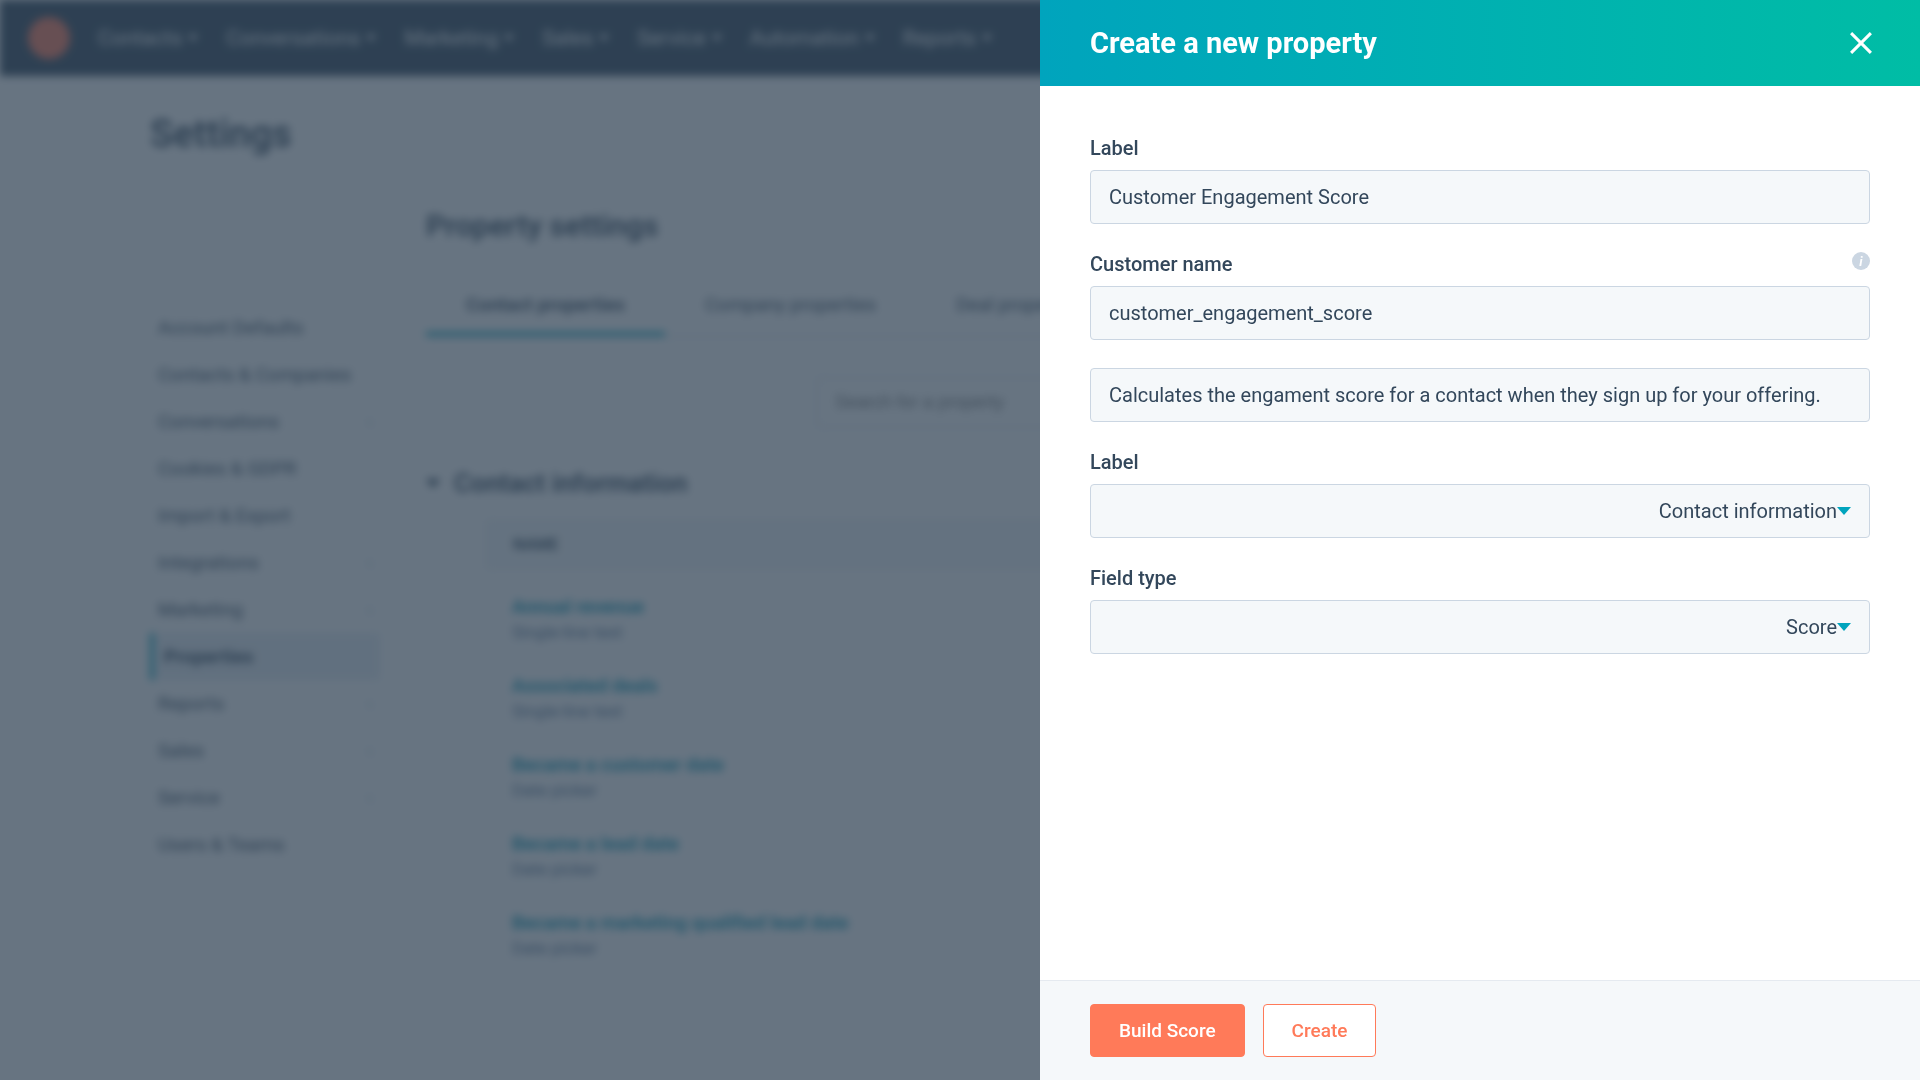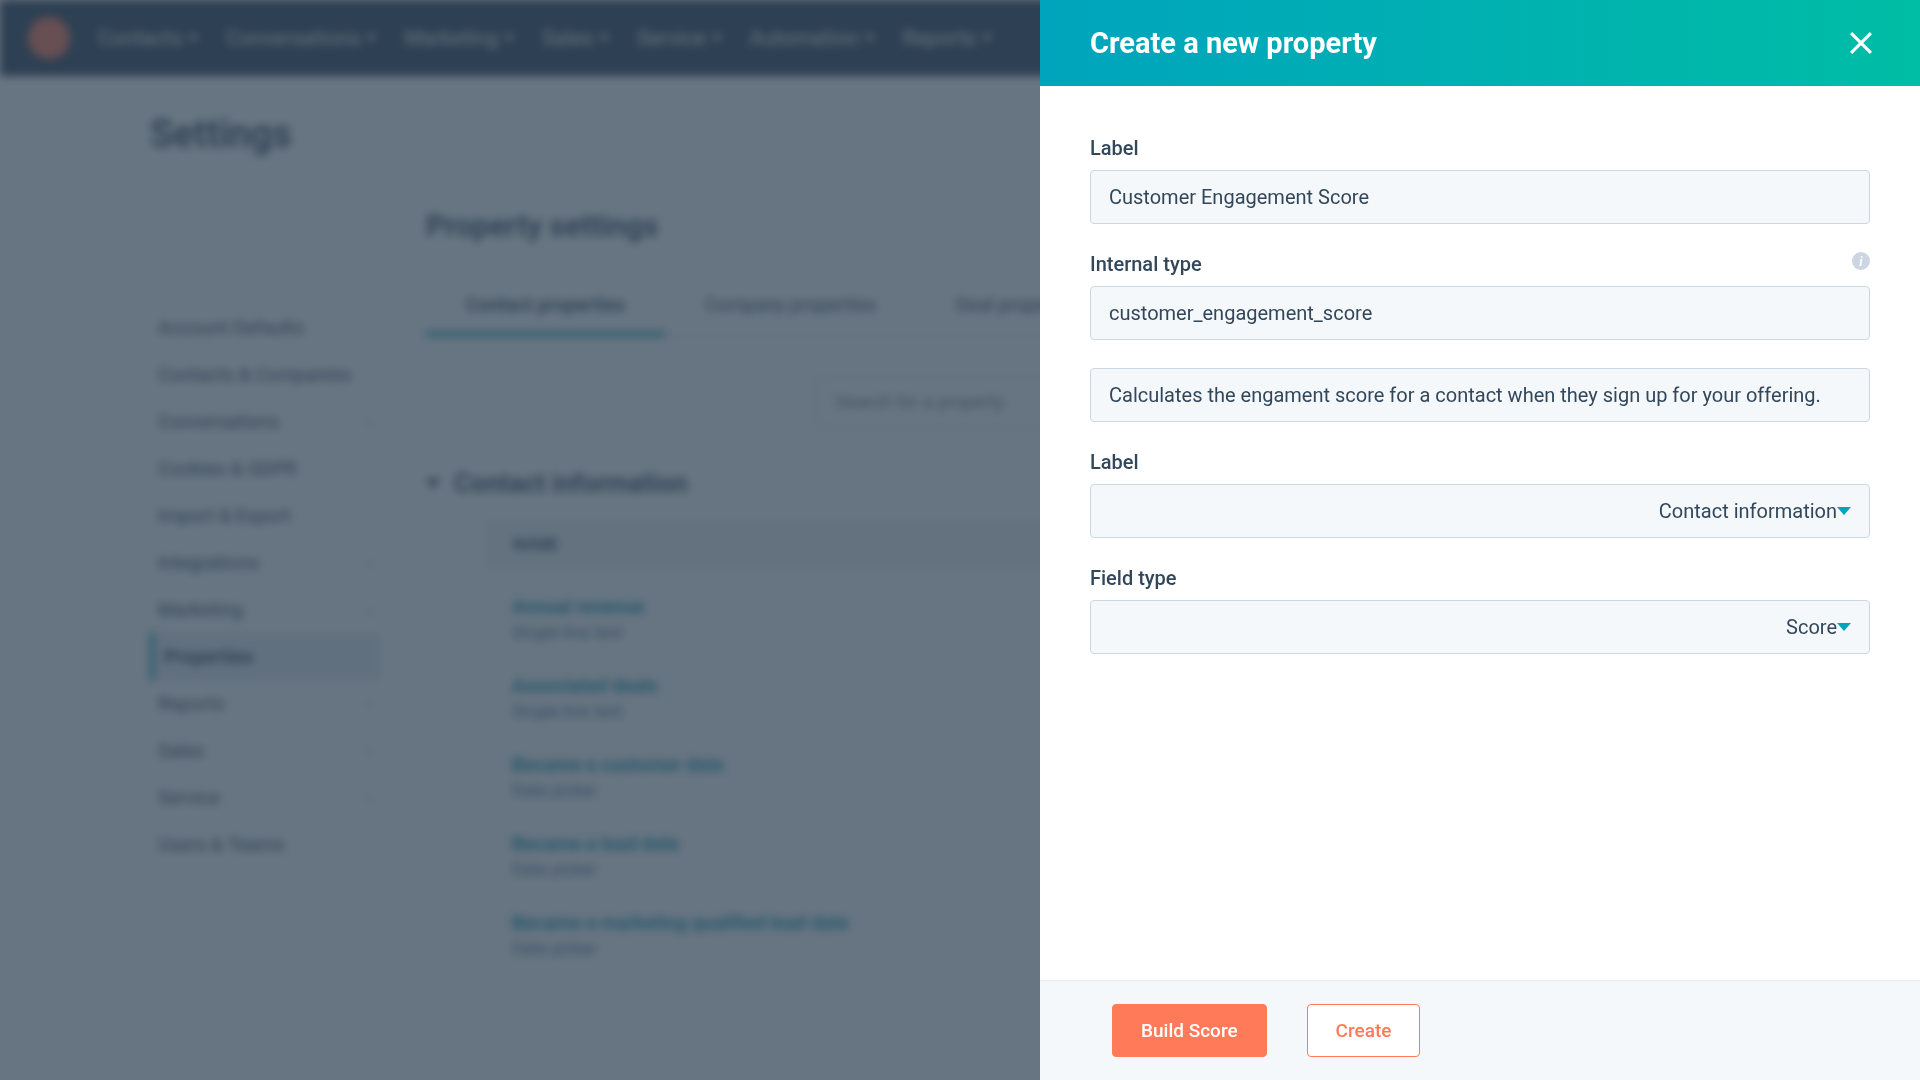--- a/index.html
+++ b/index.html
@@ -181,21 +181,20 @@
       padding: 0 50px;
       gap: 18px;
       flex-shrink: 0;
     }
     .btn {
       padding: 14px 28px;
       font-size: 19px; font-weight: 500;
       border-radius: 4px;
       cursor: pointer;
       font-family: inherit;
-      margin-left: 22px;
     }
     .btn-primary {
       background: #ff7a59;
       color: #fff;
       border: 1px solid #ff7a59;
     }
     .btn-secondary {
       background: #fff;
       color: #ff7a59;
       border: 1px solid #ff7a59;
@@ -330,21 +329,21 @@
 
     <div class="field">
       <div class="field-label-row">
         <div class="field-label">Label</div>
       </div>
       <input class="text-input" value="Customer Engagement Score" style="">
     </div>
 
     <div class="field">
       <div class="field-label-row">
-        <div class="field-label">Internal type</div>
+        <div class="field-label">Customer name</div>
         <span class="info-icon">i</span>
       </div>
       <input class="text-input" value="customer_engagement_score" style="">
     </div>
 
     <div class="field">
       <input class="text-input" value="Calculates the engament score for a contact when they sign up for your offering." style="">
     </div>
 
     <div class="field">

